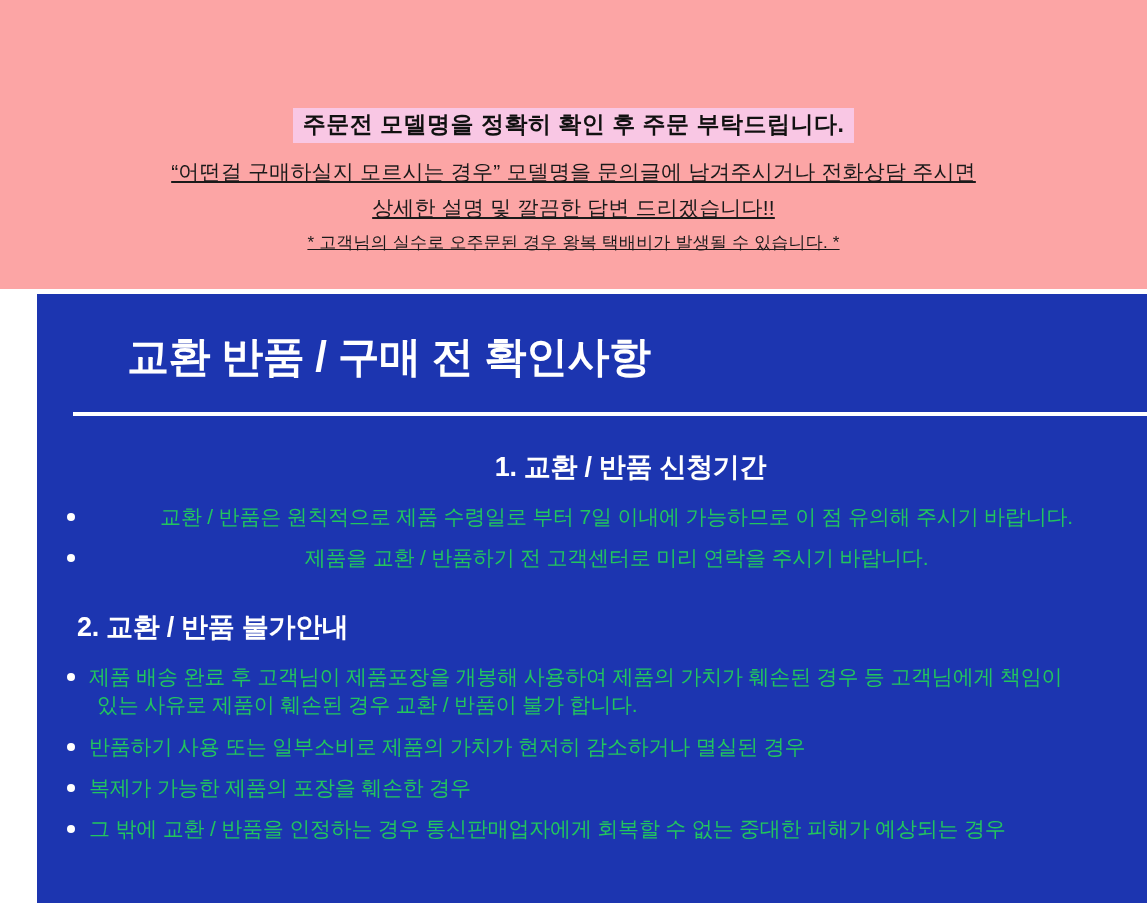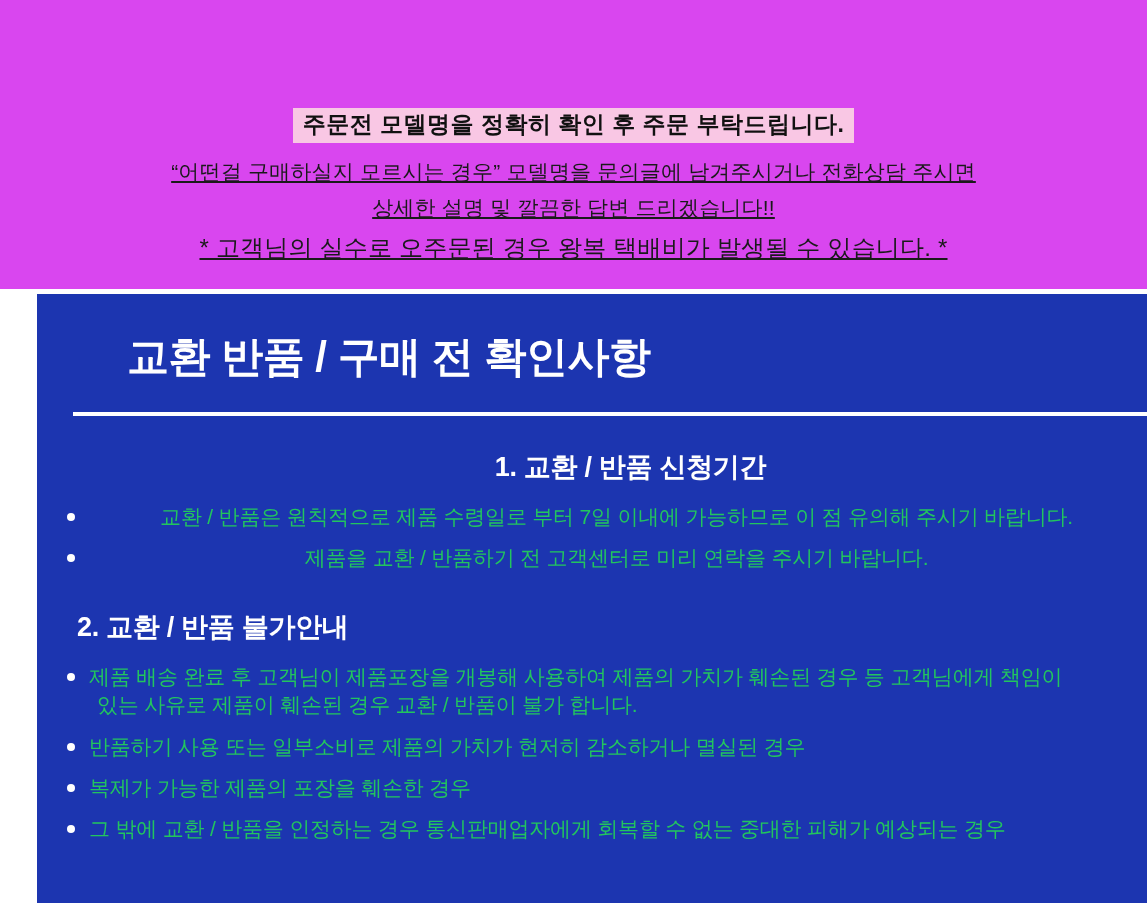--- a/index.html
+++ b/index.html
@@ -21,21 +21,21 @@
     background: #ffffff;
   }
 
   
   .notice {
     position: absolute;
     top: 0;
     left: 0;
     width: 1147px;
     height: 289px;
-    background: #d946ef;
+    background: #fca5a5;
     text-align: center;
   }
 
   .notice-highlight-wrap {
     position: absolute;
     top: 108px;
     left: 0;
     width: 100%;
     text-align: center;
   }
@@ -57,21 +57,21 @@
     text-align: center;
     color: #1a1a1a;
     font-size: 21px;
     font-weight: normal;
     letter-spacing: 0.2px;
     line-height: 1.3;
     text-decoration: underline;
   }
   .notice-line.l1 { top: 158px; }
   .notice-line.l2 { top: 194px; }
-  .notice-line.l3 { top: 232px; font-size: 24px; }
+  .notice-line.l3 { top: 232px; font-size: 17px; }
 
   
   .panel {
     position: absolute;
     top: 294px;
     left: 0;
     width: 1147px;
     height: 614px;
     background: #1c35b0;
     color: #ffffff;

